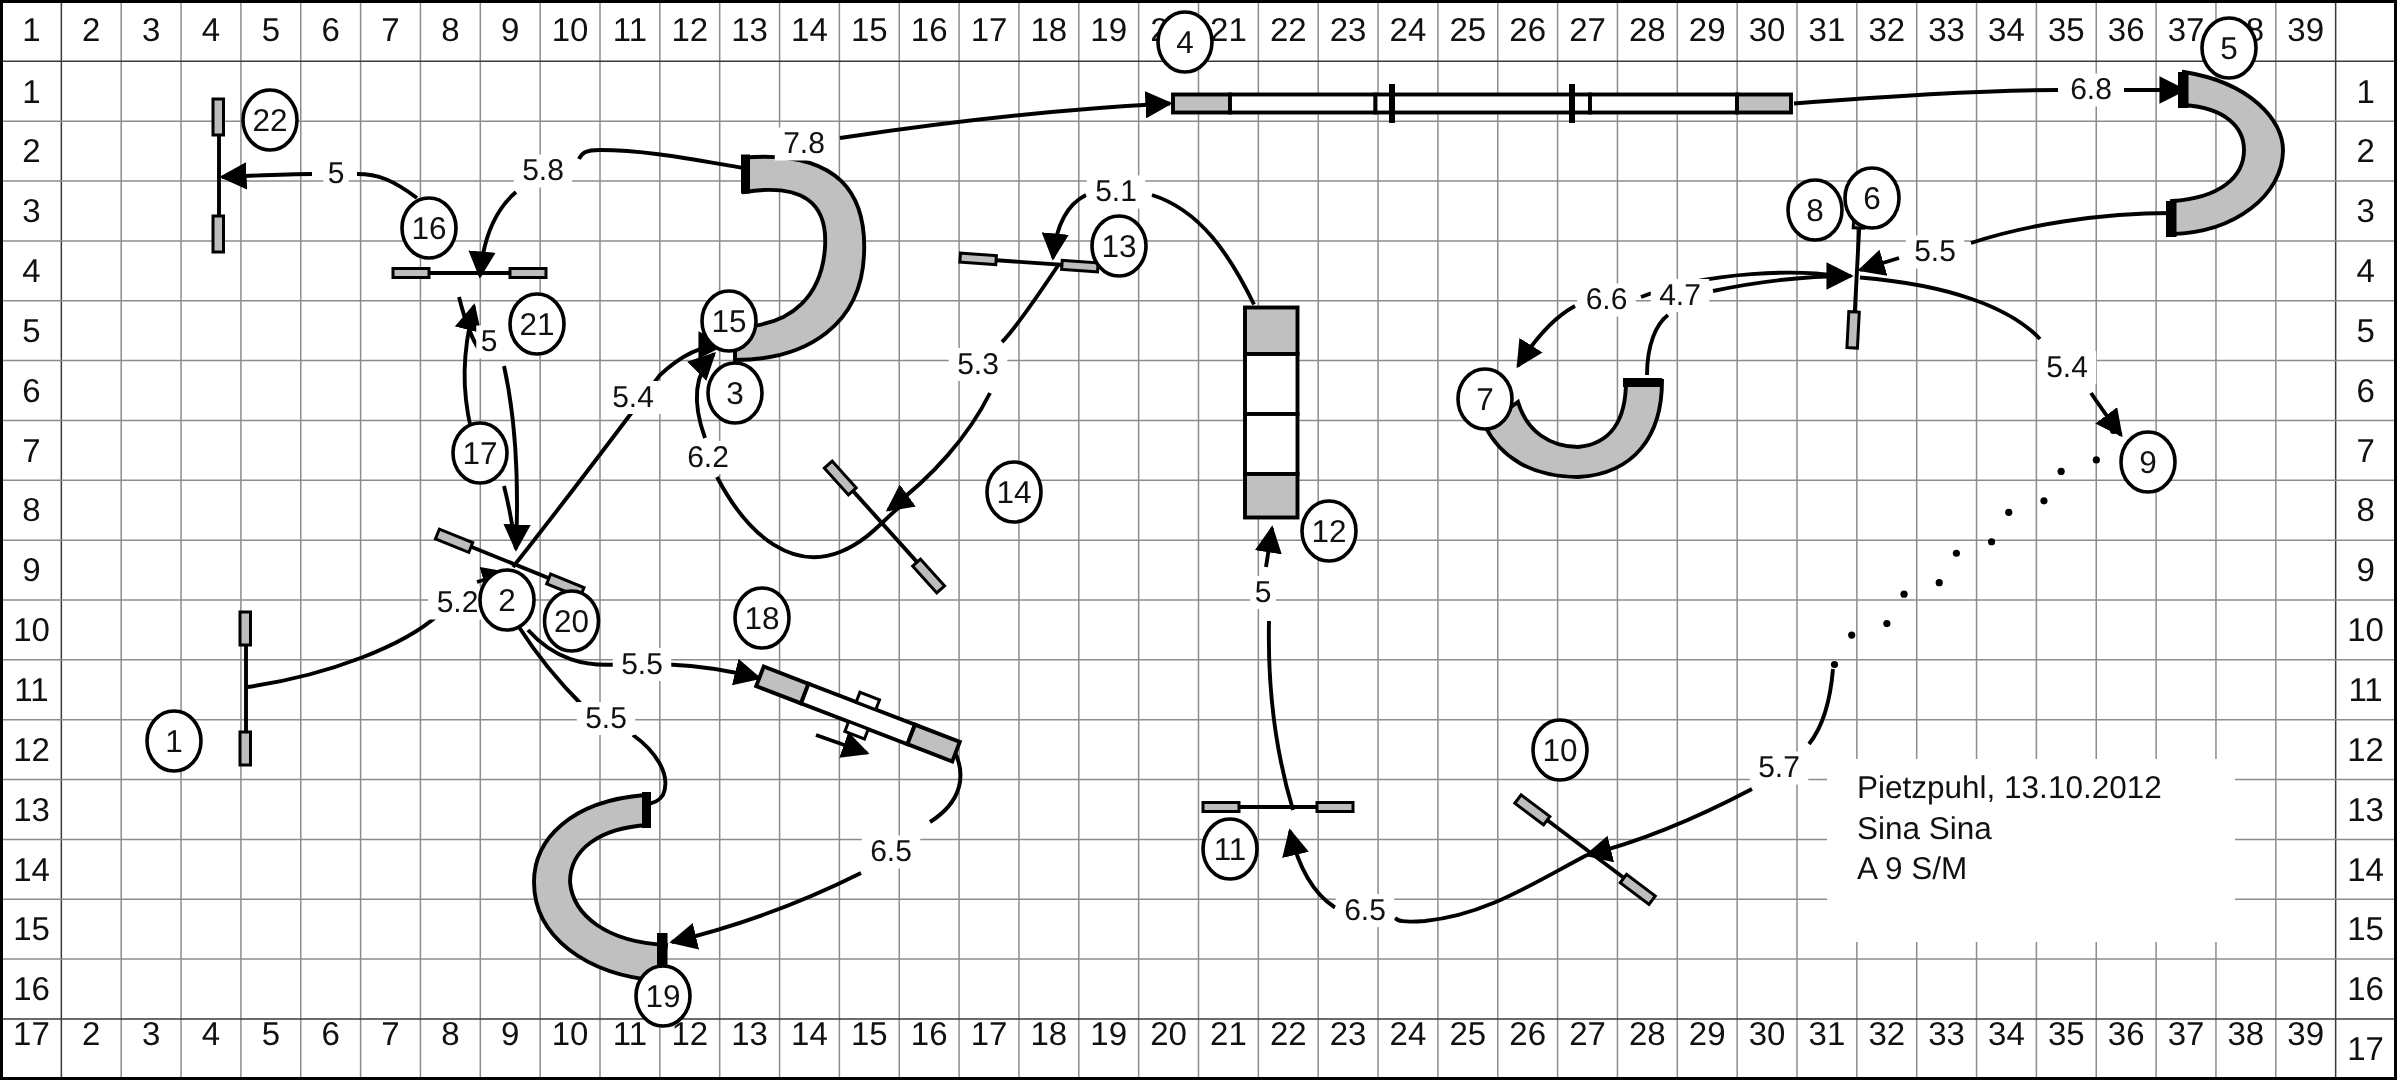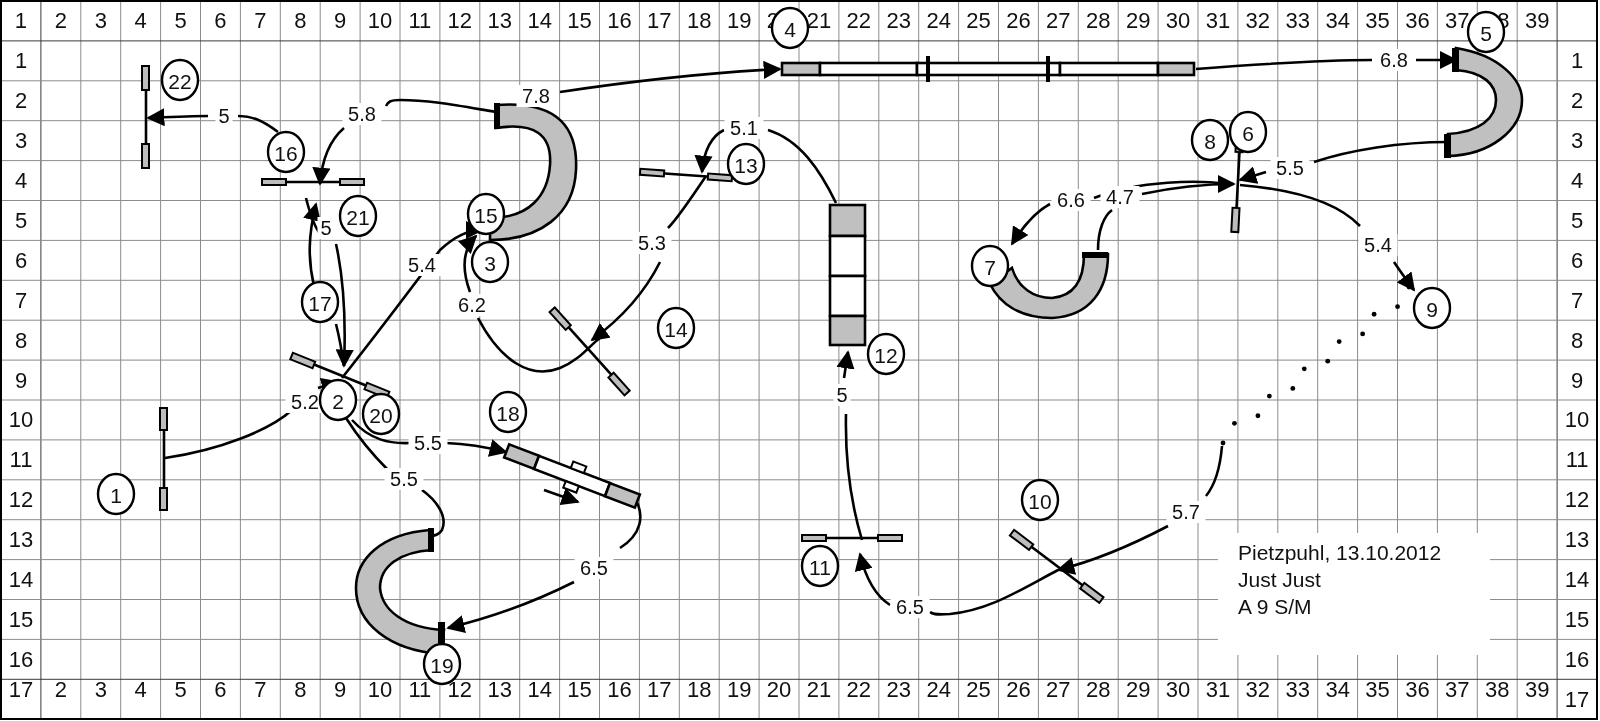--- a/index.html
+++ b/index.html
@@ -12,21 +12,21 @@
   .path-line { fill: none; stroke: #000; stroke-width: 2.6; }
   .dist-label rect { fill: #fff; }
   .dist-label text { font-family: "Liberation Sans", sans-serif; font-size: 20px; fill: #111; text-anchor: middle; dominant-baseline: central; }
   .wing { fill: #bdbdbd; stroke: #000; stroke-width: 2; }
   .bar { stroke: #000; stroke-width: 2.6; }
   .tunnel { fill: #c0c0c0; stroke: #000; stroke-width: 2.6; }
   .tunnel-end { fill: #000; }
   .contact { fill: #c0c0c0; stroke: #000; stroke-width: 2.6; }
   .plank { fill: #fff; stroke: #000; stroke-width: 2.6; }
   .weave-dot { fill: #000; }
-  .info-box { position: absolute; left: 1218px; top: 533px; width: 272px; height: 122px; background: #fff; }
+  .info-box { position: absolute; left: 1218px; top: 506px; width: 272px; height: 122px; background: #fff; }
   .info-line { font-family: "Liberation Sans", sans-serif; font-size: 21px; color: #111; line-height: 27px; }
 </style>
 </head>
 <body>
 
 <svg id="course" viewBox="0 0 1600 721" xmlns="http://www.w3.org/2000/svg">
   <g id="grid-lines">
       <line x1="1" y1="0" x2="1" y2="720" class="grid-line major"></line>
       <line x1="40.9" y1="0" x2="40.9" y2="720" class="grid-line major"></line>
       <line x1="80.8" y1="0" x2="80.8" y2="720" class="grid-line"></line>
@@ -563,16 +563,16 @@
       <g class="num-circle">
         <ellipse cx="180" cy="80" rx="18" ry="20" fill="#fff" stroke="#000" stroke-width="2.4"></ellipse>
         <text x="180" y="81">22</text>
       </g>
     </g>
 </svg>
 
 <div class="info-box">
   <div style="padding-left:20px;padding-top:6px;">
     <div class="info-line">Pietzpuhl, 13.10.2012</div>
-    <div class="info-line">Just Just</div>
+    <div class="info-line">Sina Sina</div>
     <div class="info-line">A 9 S/M</div>
   </div>
 </div>
 
 </body></html>

